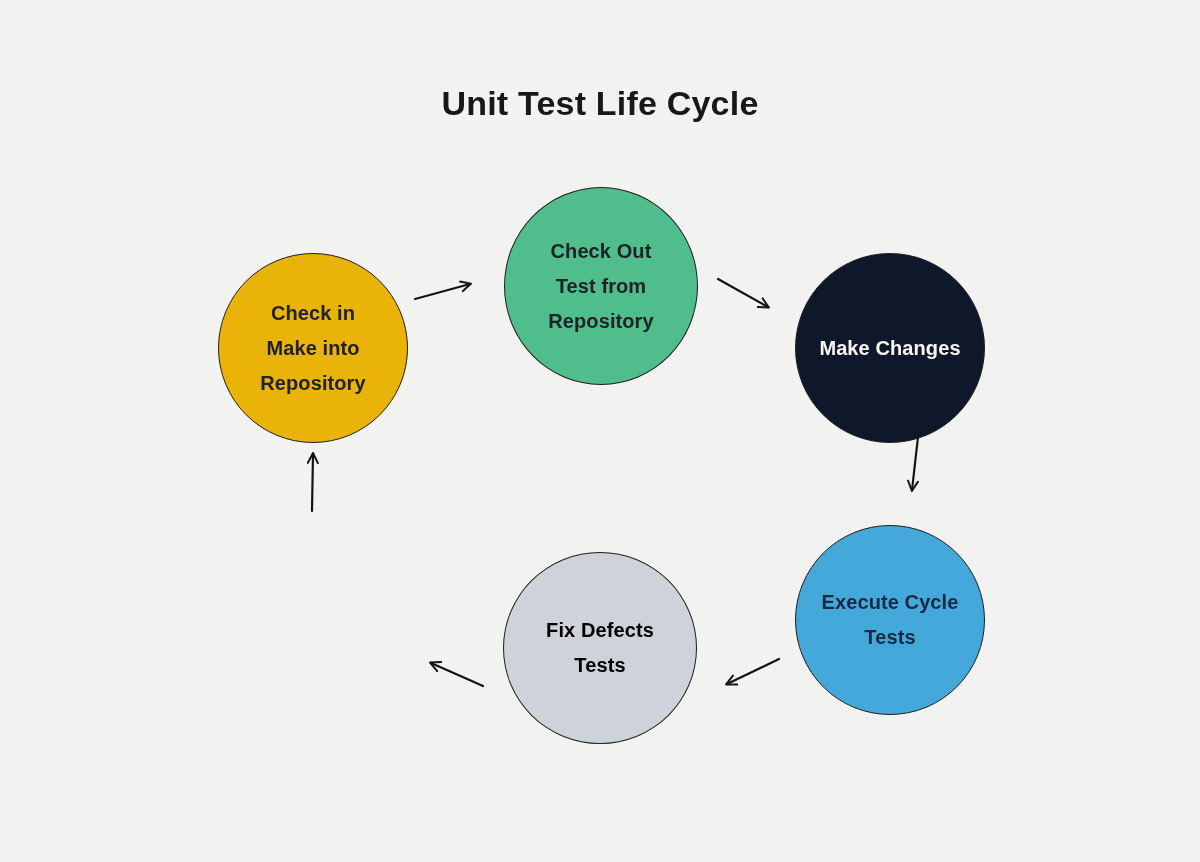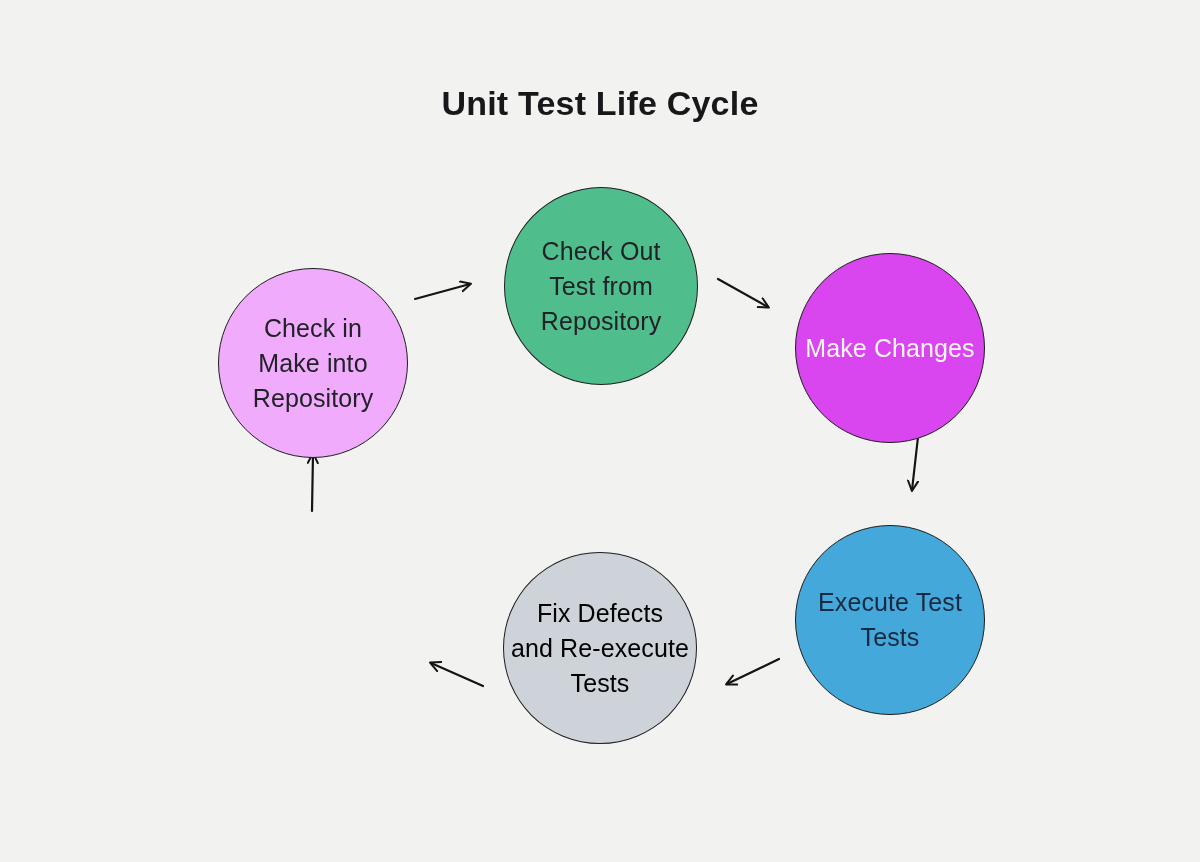--- a/index.html
+++ b/index.html
@@ -39,33 +39,33 @@
     position: absolute;
     border-radius: 50%;
     border: 1.6px solid #1E1E1E;
     box-sizing: border-box;
     display: flex;
     align-items: center;
     justify-content: center;
     text-align: center;
   }
   .node-label {
-    font-size: 25px;
-    font-weight: 400;
+    font-size: 20px;
+    font-weight: 700;
     line-height: 35px;
     letter-spacing: 0.1px;
   }
   .node-label span { display: block; }
 
   .node-checkout   { left: 504px; top: 187px; width: 194px; height: 198px; background: #50BE8C; color: #212227; }
-  .node-changes    { left: 795px; top: 253px; width: 190px; height: 190px; background: #d946ef; color: #FAF6F2; }
+  .node-changes    { left: 795px; top: 253px; width: 190px; height: 190px; background: #0f172a; color: #FAF6F2; }
   .node-execute    { left: 795px; top: 525px; width: 190px; height: 190px; background: #44A8DA; color: #1A2942; }
   .node-fix        { left: 503px; top: 552px; width: 194px; height: 192px; background: #CED2D9; color: #000000; }
   .node-review     { left: 218px; top: 525px; width: 190px; height: 190px; background: #6957A2; color: #FAF6F2; }
-  .node-checkin    { left: 218px; top: 268px; width: 190px; height: 190px; background: #f0abfc; color: #212227; }
+  .node-checkin    { left: 218px; top: 253px; width: 190px; height: 190px; background: #eab308; color: #212227; }
 </style>
 </head>
 <body>
 
 <div class="canvas">
 
   <h1 class="title">Unit Test Life Cycle</h1>
 
   <svg class="arrow-layer" viewBox="0 0 1200 862" xmlns="http://www.w3.org/2000/svg">
     <defs>
@@ -90,29 +90,28 @@
   </div>
 
   <div class="node node-changes">
     <div class="node-label">
       <span>Make Changes</span>
     </div>
   </div>
 
   <div class="node node-execute">
     <div class="node-label">
-      <span>Execute Test</span>
+      <span>Execute Cycle</span>
       <span>Tests</span>
     </div>
   </div>
 
   <div class="node node-fix">
     <div class="node-label">
       <span>Fix Defects</span>
-      <span>and Re-execute</span>
       <span>Tests</span>
     </div>
   </div>
 
 
   <div class="node node-checkin">
     <div class="node-label">
       <span>Check in</span>
       <span>Make into</span>
       <span>Repository</span>

